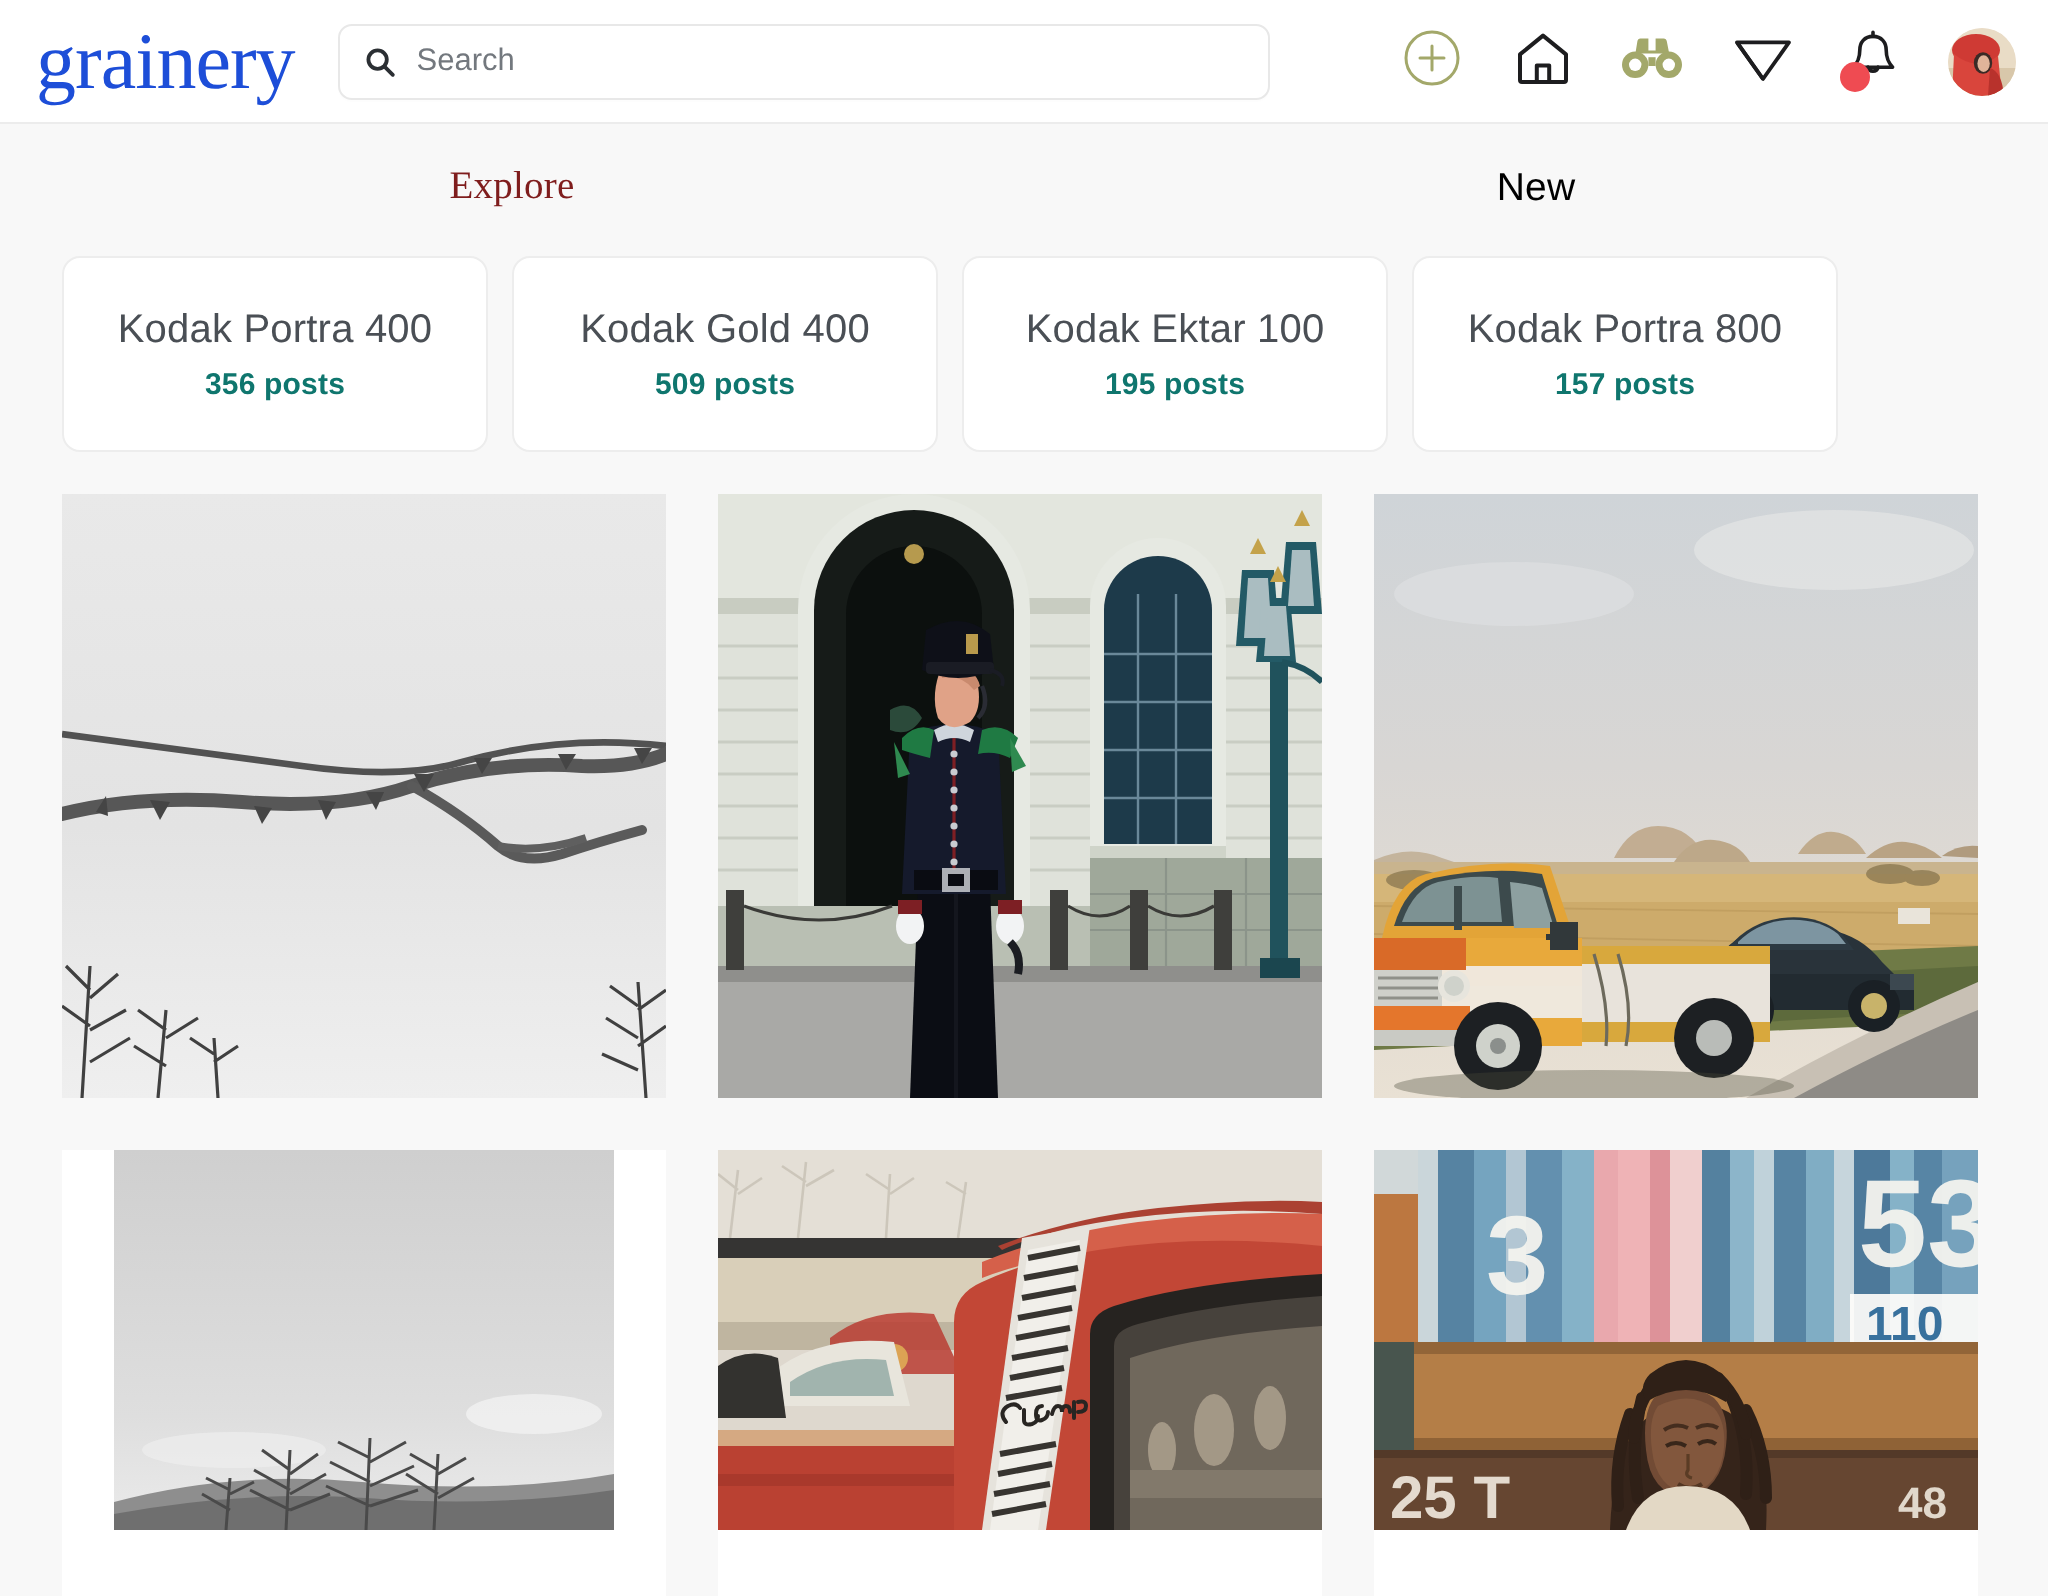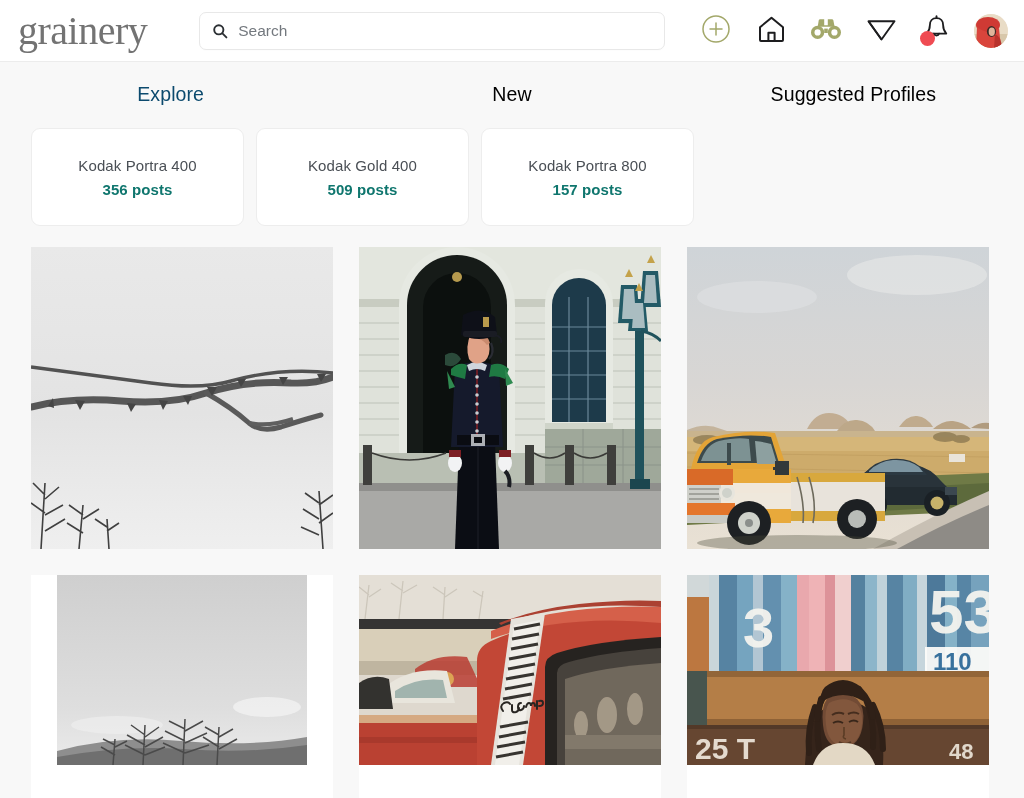--- a/index.html
+++ b/index.html
@@ -20,37 +20,36 @@
     border-bottom: 1px solid #ececec;
     display: flex;
     align-items: center;
     padding: 0 14px 0 18px;
     position: relative;
   }
   .logo {
     font-family: "Liberation Serif", serif;
     font-size: 40px;
     line-height: 1;
-    color: #737373;
+    color: #1d4ed8;
     letter-spacing: -0.5px;
     font-weight: 400;
     margin-right: 22px;
     user-select: none;
   }
   .search-wrap {
     width: 466px;
     height: 38px;
     border: 1px solid #e8e8e8;
     border-radius: 7px;
     background: #fff;
     display: flex;
     align-items: center;
     padding: 0 12px;
     box-shadow: 0 1px 1px rgba(0,0,0,0.012);
-    margin-left: 30px;
   }
   .search-icon { flex: 0 0 auto; display: flex; margin-right: 10px; color: #2b2f33; }
   .search-input {
     border: 0; outline: 0; flex: 1 1 auto;
     font-family: "Liberation Sans", sans-serif;
     font-size: 15.5px;
     color: #222;
     background: transparent;
     padding: 0;
   }
@@ -95,21 +94,21 @@
   .tab {
     flex: 1 1 0;
     text-align: center;
     font-size: 19.5px;
     color: #000000;
     letter-spacing: 0.1px;
     background: none; border: 0; cursor: pointer;
     font-family: "Liberation Sans", sans-serif;
     padding: 0;
   }
-  .tab.active { color: #0c4a6e; }
+  .tab.active { color: #7f1d1d; font-family: Liberation Serif, serif; }
 
   
   .stocks-viewport {
     overflow: hidden;
     padding: 0 0 0 31px;
     margin-top: 2px;
   }
   .stocks-row {
     display: flex;
     gap: 12px;
@@ -123,21 +122,21 @@
     border-radius: 9px;
     display: flex;
     flex-direction: column;
     align-items: center;
     justify-content: center;
     gap: 7px;
     flex: 0 0 auto;
     cursor: pointer;
   }
   .stock-name {
-    font-size: 15px;
+    font-size: 20px;
     font-weight: 300;
     color: #4a4f55;
     white-space: nowrap;
     letter-spacing: 0.1px;
   }
   .stock-posts {
     font-size: 15px;
     font-weight: 700;
     color: #0f766e;
     letter-spacing: 0.1px;
@@ -252,36 +251,39 @@
         </g>
       </svg>
     </button>
 
   </div>
 </div>
 
 <div class="tabs">
   <button class="tab active">Explore</button>
   <button class="tab">New</button>
-  <button class="tab">Suggested Profiles</button>
 </div>
 
 <div class="stocks-viewport">
   <div class="stocks-row">
 
     <div class="stock-card">
       <div class="stock-name">Kodak Portra 400</div>
       <div class="stock-posts">356 posts</div>
     </div>
 
     <div class="stock-card">
       <div class="stock-name">Kodak Gold 400</div>
       <div class="stock-posts">509 posts</div>
     </div>
 
+    <div class="stock-card">
+      <div class="stock-name">Kodak Ektar 100</div>
+      <div class="stock-posts">195 posts</div>
+    </div>
 
 
     <div class="stock-card">
       <div class="stock-name">Kodak Portra 800</div>
       <div class="stock-posts">157 posts</div>
     </div>
 
   </div>
 </div>
 

